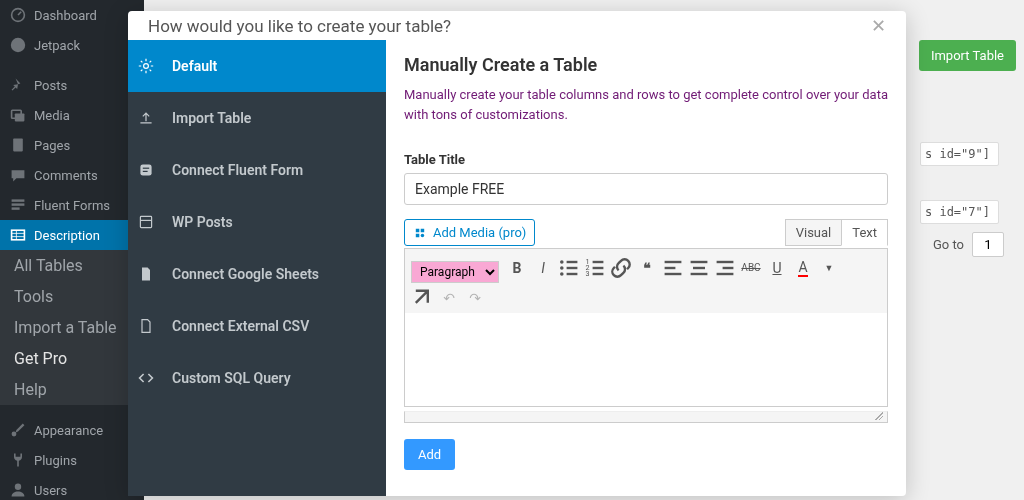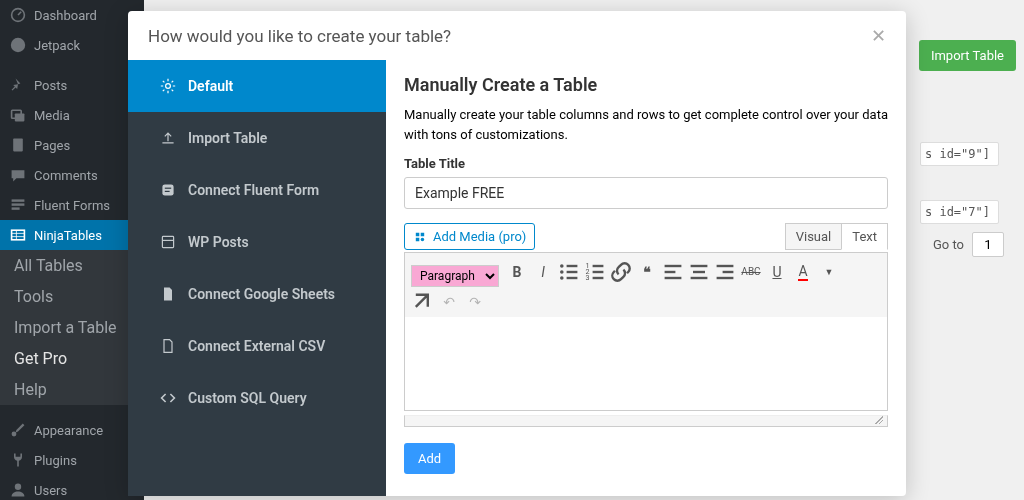--- a/index.html
+++ b/index.html
@@ -18,35 +18,35 @@
 
 .bg-content { position: absolute; right: 8px; top: 40px; }
 .bg-btn-green { background: #4caf50; color: #fff; padding: 8px 12px; border-radius: 3px; font-size: 13px; border: none; }
 .bg-short { position: absolute; right: 25px; background: #fff; border: 1px solid #ddd; padding: 4px 8px 4px 4px; font-family: monospace; font-size: 12px; color: #555; border-radius: 2px;}
 .bg-goto { position: absolute; right: 20px; top: 232px; display: flex; align-items: center; gap: 8px; font-size: 13px; color: #555; }
 .bg-goto input { width: 32px; padding: 4px; text-align: center; border: 1px solid #ccc; border-radius: 2px; }
 .bg-bar-blue { position: absolute; right: 112px; top: 56px; width: 3px; height: 20px; background: #1e88e5; }
 
 
 .modal { position: absolute; left: 128px; top: 11px; width: 778px; height: 485px; background: #fff; box-shadow: 0 4px 24px rgba(0,0,0,0.2); border-radius: 4px; display: flex; flex-direction: column; }
-.modal-header { padding: 14px 20px; border-bottom: 0; display: flex; justify-content: space-between; align-items: center; }
+.modal-header { padding: 4px 20px; border-bottom: 0; display: flex; justify-content: space-between; align-items: center; }
 .modal-header h2 { font-size: 17px; font-weight: 400; color: #555; }
 .modal-close { color: #aaa; font-size: 18px; cursor: pointer; background: none; border: none; }
 .modal-body { flex: 1; display: flex; overflow: hidden; }
 
 
 .m-sidebar { width: 258px; background: #303b44; color: #c3c9cd; }
-.m-side-item { display: flex; align-items: center; gap: 12px; padding: 18px 32px; font-size: 14px; cursor: pointer; font-weight: 600; }
+.m-side-item { display: flex; align-items: center; gap: 18px; padding: 18px 10px; font-size: 14px; cursor: pointer; font-weight: 600; }
 .m-side-item.active { background: #0088cc; color: #fff; }
 .m-side-item .ico { width: 16px; height: 16px; display: inline-flex; align-items: center; justify-content: center; }
 
 
 .m-content { flex: 1; padding: 14px 18px; overflow-y: auto; }
 .m-content h3 { font-size: 18px; font-weight: 600; color: #333; margin-bottom: 10px; }
-.m-content p.desc { font-size: 13px; color: #000000; line-height: 1.5; margin-bottom: 12px; }
+.m-content p.desc { font-size: 13px; color: #701a75; line-height: 1.5; margin-bottom: 28px; }
 .m-content label { font-size: 13px; font-weight: 700; color: #333; display: block; margin-bottom: 6px; }
 .title-input { width: 100%; padding: 7px 10px; border: 1px solid #ccc; border-radius: 3px; font-size: 14px; color: #333; margin-bottom: 14px; }
 
 .media-row { display: flex; justify-content: space-between; margin-bottom: 2px; }
 .add-media-btn { display: inline-flex; align-items: center; gap: 6px; padding: 5px 8px; border: 1px solid #0088cc; border-radius: 3px; background: #fff; color: #0088cc; font-size: 13px; cursor: pointer; }
 .tabs { display: flex; justify-content: center; }
 .tab { padding: 5px 10px; border: 1px solid #ccc; background: #f5f5f5; font-size: 13px; color: #555; cursor: pointer; }
 .tab.active { background: #fff; border-bottom-color: #fff; }
 .tab:first-child { border-right: none; }
 
@@ -129,21 +129,21 @@
     </div>
   <div class="wp-menu-item active">
       <span class="ico">
         <svg viewBox="0 0 20 20" fill="currentColor">
           <rect x="2" y="4" width="16" height="12" fill="none" stroke="currentColor" stroke-width="2"></rect>
           <line x1="2" y1="8" x2="18" y2="8" stroke="currentColor" stroke-width="1"></line>
           <line x1="2" y1="12" x2="18" y2="12" stroke="currentColor" stroke-width="1"></line>
           <line x1="8" y1="4" x2="8" y2="16" stroke="currentColor" stroke-width="1"></line>
         </svg>
       </span>
-      <span>NinjaTables</span>
+      <span>Description</span>
     </div>
   <div class="wp-submenu">
     <div class="wp-sub-item">All Tables</div>
     <div class="wp-sub-item">Tools</div>
     <div class="wp-sub-item">Import a Table</div>
     <div class="wp-sub-item highlight">Get Pro</div>
     <div class="wp-sub-item">Help</div>
   </div>
   <div style="height:10px"></div>
   <div class="wp-menu-item">

